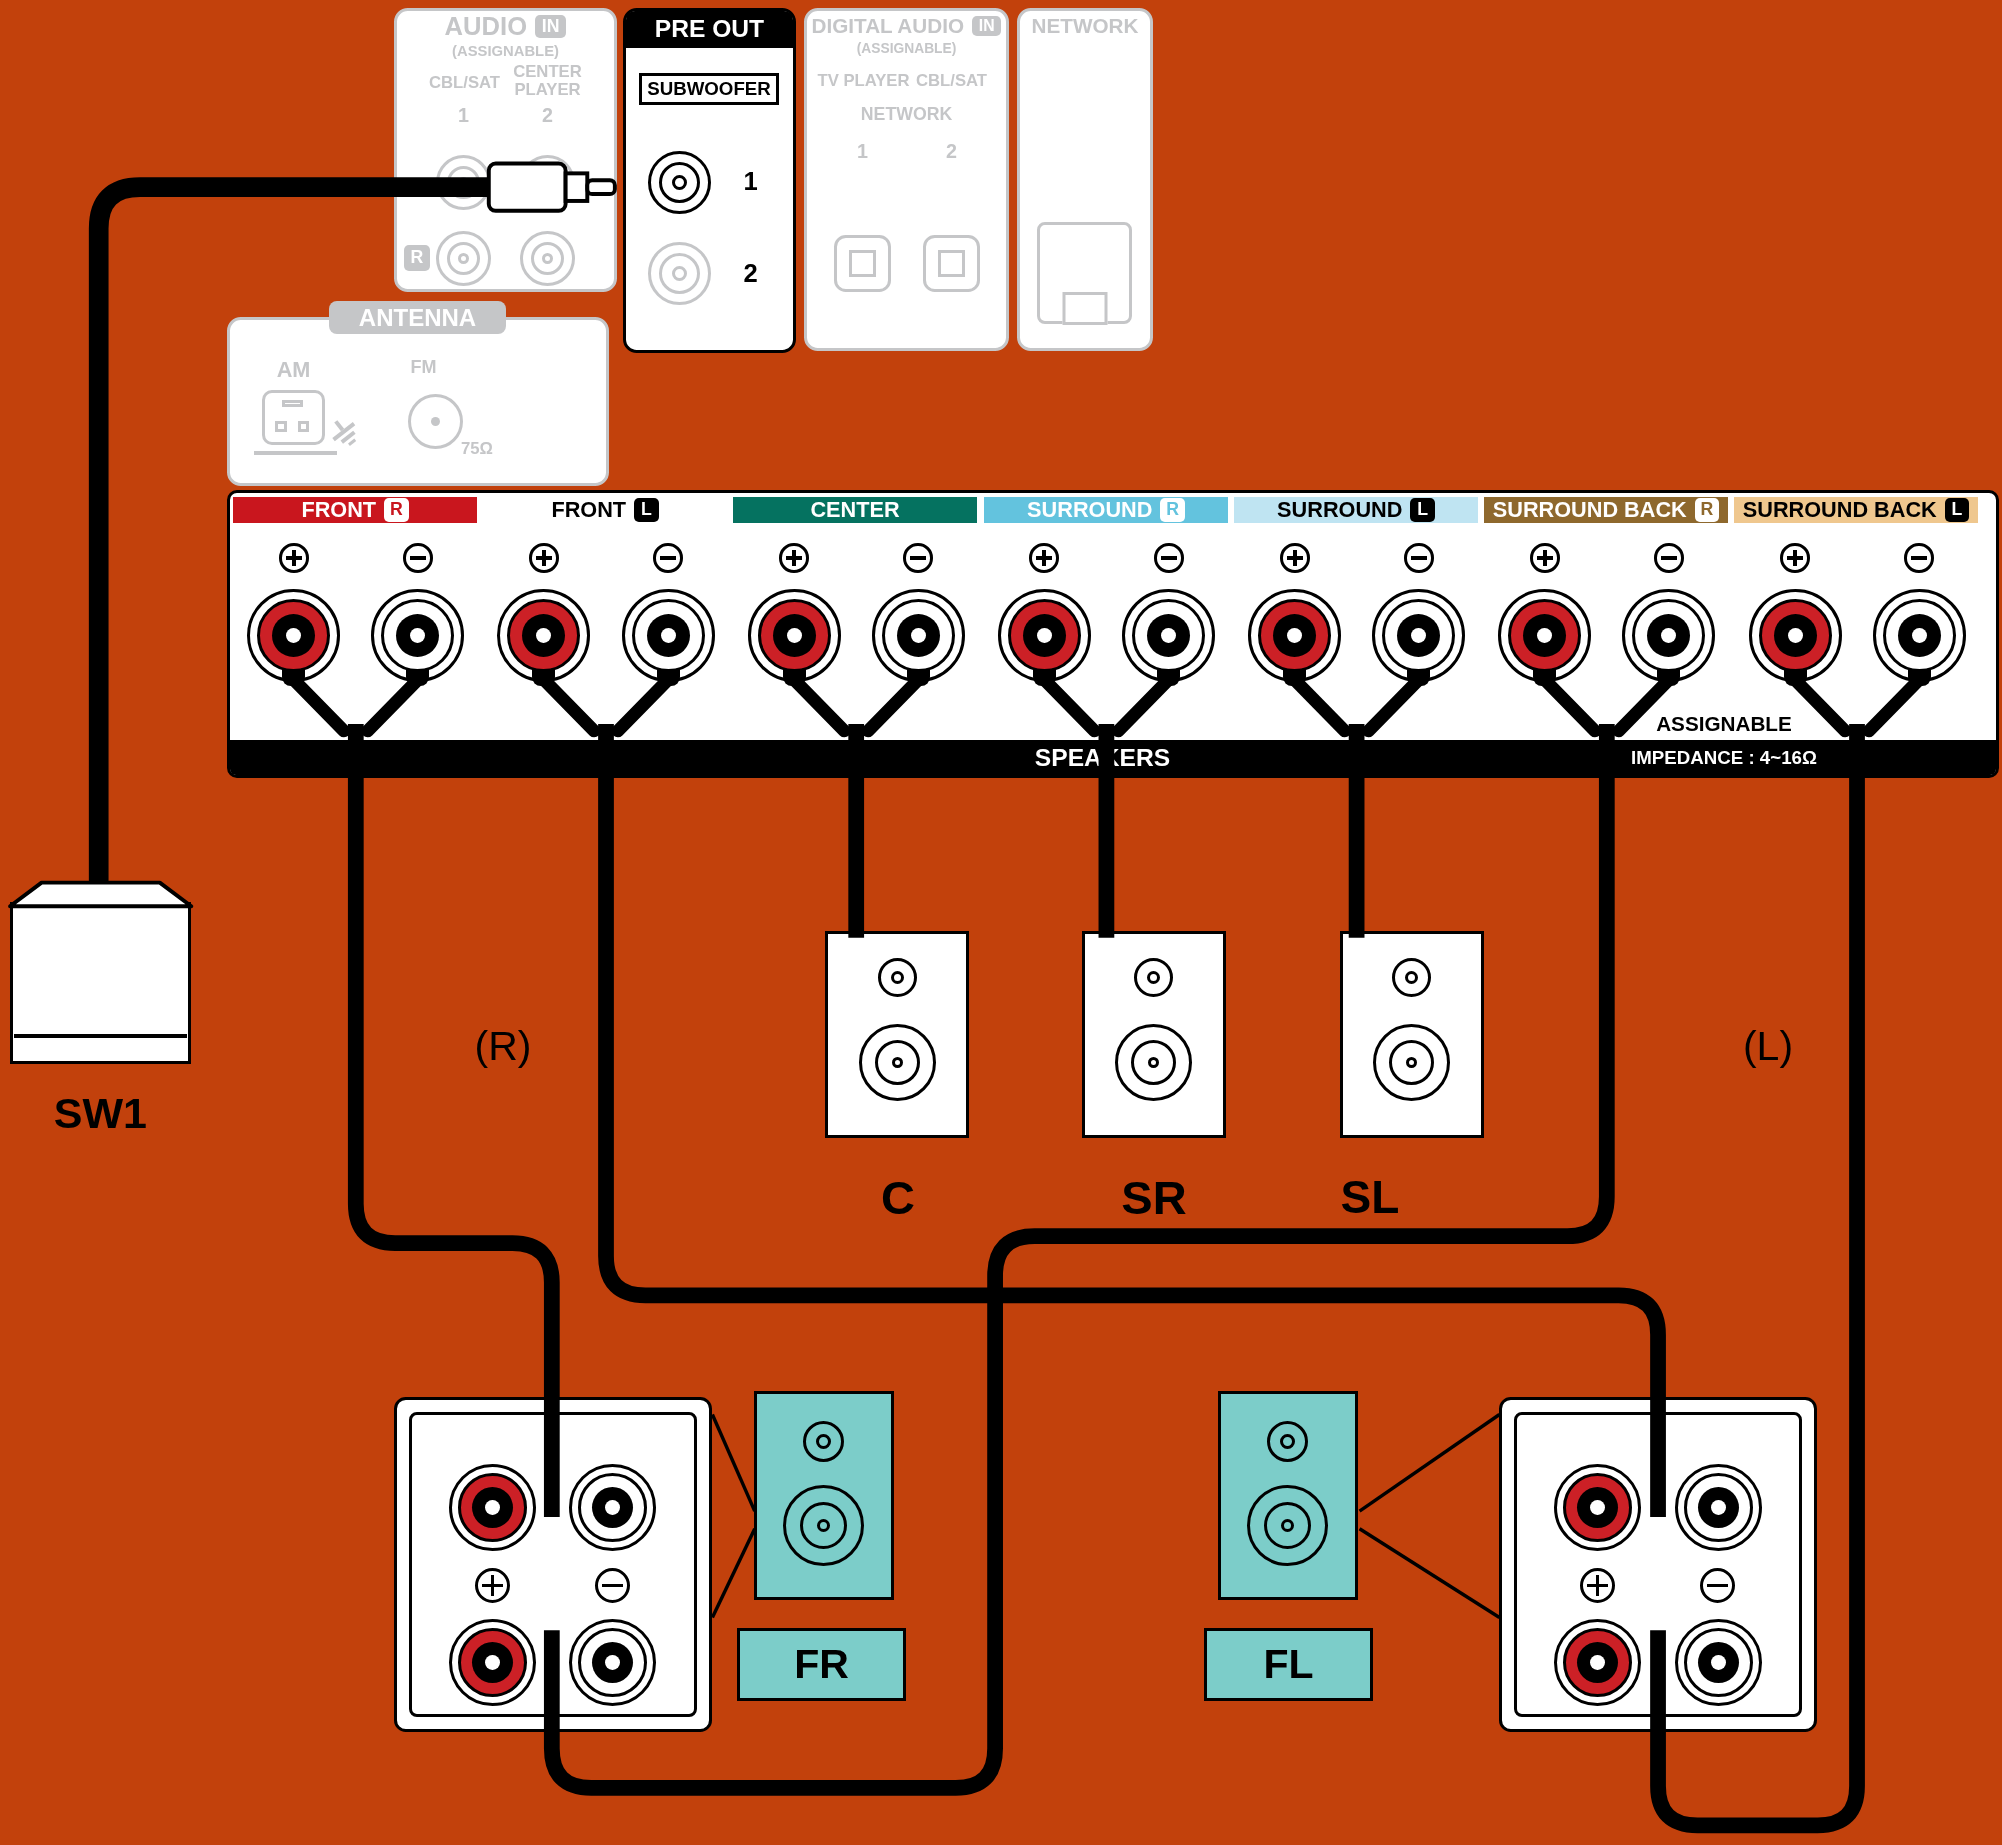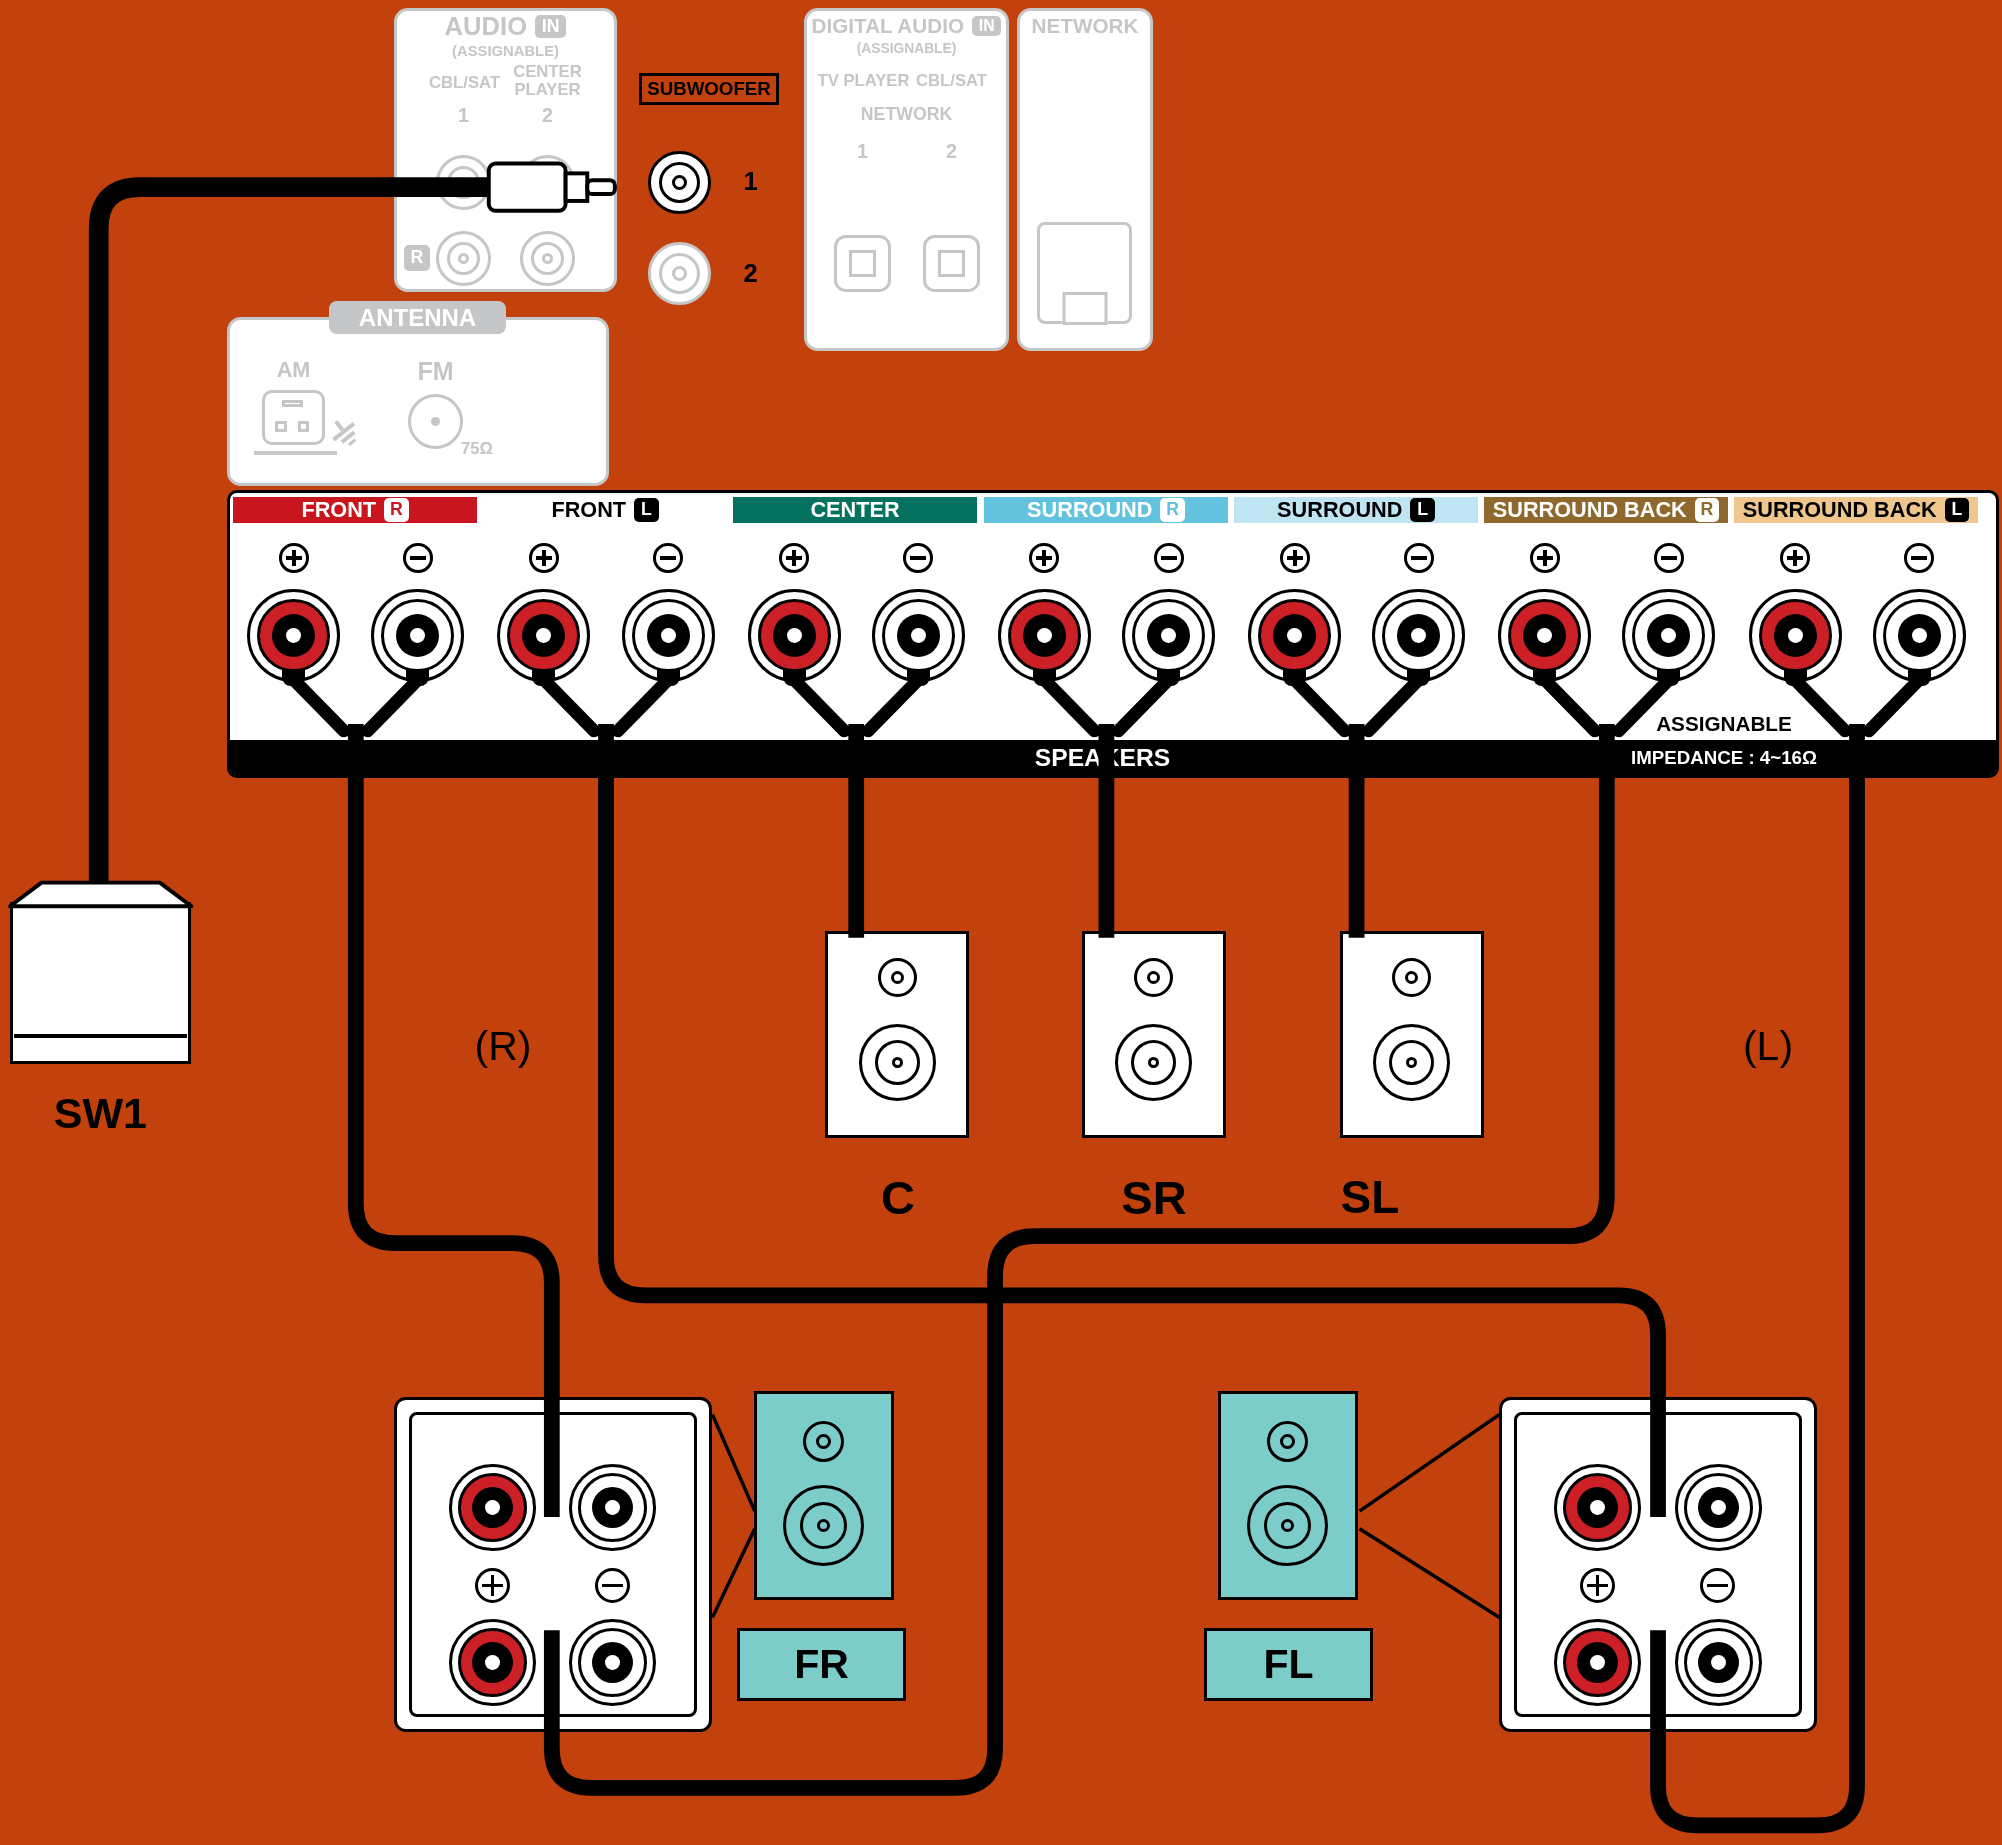--- a/index.html
+++ b/index.html
@@ -132,20 +132,23 @@
         <div class="j2"></div>
       </div>
     </div>
   <div class="jack g56" style="left:520px;top:231px;">
       <div class="j1">
         <div class="j2"></div>
       </div>
     </div>
   <div class="ctr" style="position:absolute;left:404px;top:245px;width:25.6px;height:25.6px;border-radius:4.9px;background:var(--gray);color:#fff;font-size:17.7px;font-weight:700;">R</div>
 
+  <div class="panel-black" style="left:623px;top:7.9px;width:173px;height:345px;">
+    <div style="position:absolute;left:0;right:0;top:0;height:37px;background:#000;border-radius:8.9px 8.9px 0 0;display:flex;align-items:center;justify-content:center;color:#fff;font-size:24.6px;font-weight:700;">PRE OUT</div>
+  </div>
   <div class="ctr" style="position:absolute;left:639px;top:73px;width:140px;height:31.5px;border:3px solid #000;font-size:18.7px;font-weight:700;">SUBWOOFER</div>
   <div class="jack b64" style="left:648px;top:151px;">
       <div class="j1">
         <div class="j2"></div>
       </div>
     </div>
   <div class="cap b" style="left:731px;top:167px;width:39px;font-size:25.6px;">1</div>
   <div class="jack b64 gy" style="left:648px;top:242px;">
       <div class="j1">
         <div class="j2"></div>
@@ -173,21 +176,21 @@
 
   <div class="panel" style="left:1017px;top:7.9px;width:136px;height:343px;"></div>
   <div class="lbl" style="left:1017px;top:13.8px;width:136px;font-size:20.7px;">NETWORK</div>
   <div class="rj45" style="left:1037px;top:222px;">
       <div class="ri"></div>
     </div>
 
   <div class="panel" style="left:227px;top:317px;width:382px;height:169px;"></div>
   <div class="ctr" style="position:absolute;left:329px;top:301px;width:177px;height:33px;background:var(--gray);border-radius:7.9px;color:#fff;font-size:24px;font-weight:700;">ANTENNA</div>
   <div class="lbl" style="left:264px;top:357px;width:59px;font-size:21.7px;">AM</div>
-  <div class="lbl" style="left:406px;top:357px;width:59px;font-size:25px;">FM</div>
+  <div class="lbl" style="left:394px;top:357px;width:59px;font-size:18px;">FM</div>
   <div class="am-box">
       <div class="slot"></div>
       <div class="sq1"></div>
       <div class="sq2"></div>
     </div>
   <div class="am-base"></div>
   <div class="gnd">
     <i style="left:12.8px;top:0;width:3.9px;height:10.8px;"></i>
     <i style="left:2px;top:10.8px;width:25.6px;height:3.9px;"></i>
     <i style="left:6.9px;top:17.7px;width:15.8px;height:3.9px;"></i>

